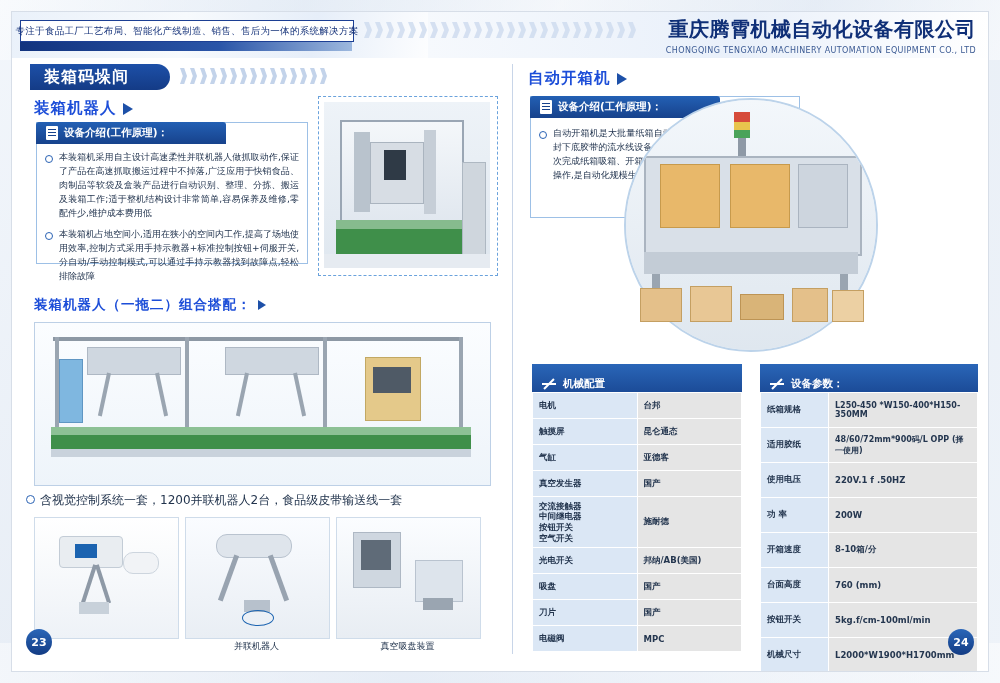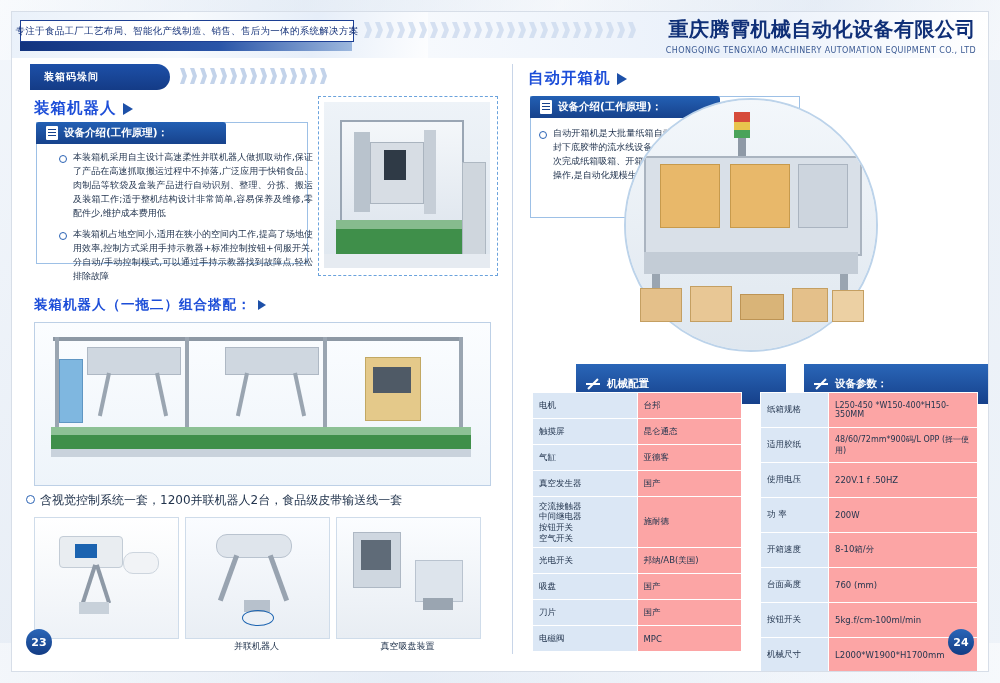--- a/index.html
+++ b/index.html
@@ -60,21 +60,21 @@
   
   .col-rule{position:absolute;left:500px;top:52px;width:1px;height:590px;background:#c8d5e8;}
 
   
   .sec-tab{
     position:absolute;left:18px;top:52px;width:140px;height:26px;
     background:linear-gradient(180deg,#1d50a8,#143b86);
     border-radius:0 13px 13px 0;
     display:flex;align-items:center;padding-left:14px;box-sizing:border-box;
   }
-  .sec-tab span{color:#fff;font-size:10px;font-weight:bold;letter-spacing:1px;}
+  .sec-tab span{color:#fff;font-size:16px;font-weight:bold;letter-spacing:1px;}
   .sec-tab-chevrons{position:absolute;left:168px;top:56px;width:150px;height:18px;overflow:hidden;}
   .sec-tab-chevrons i{display:block;float:left;width:7px;height:16px;margin-right:3px;
     background:#c3d3ea;clip-path:polygon(0 0,60% 0,100% 50%,60% 100%,0 100%,40% 50%);}
 
   
   .h-title{position:absolute;font-size:15.5px;font-weight:bold;color:#1d4ed8;letter-spacing:1px;}
   .tri{display:inline-block;width:0;height:0;border-left:10px solid #1d50a8;
        border-top:6px solid transparent;border-bottom:6px solid transparent;
        vertical-align:middle;margin-left:6px;}
   .tri.sm{border-left-width:8px;border-top-width:5px;border-bottom-width:5px;}
@@ -116,33 +116,33 @@
 
   
   .round-photo{
     position:absolute;left:612px;top:86px;width:250px;height:250px;border-radius:50%;
     border:2px solid #bcd3ea;overflow:hidden;background:#eaf0f7;
   }
 
   
   .tbl-head{
     position:absolute;height:40px;background:linear-gradient(180deg,#2a66b8,#16408a);
-    display:flex;align-items:center;padding-left:10px;box-sizing:border-box;margin-left:44px;
+    display:flex;align-items:center;padding-left:10px;box-sizing:border-box;
   }
   .tbl-head .tico{width:14px;height:14px;margin-right:7px;position:relative;}
   .tbl-head .tico:before{content:"";position:absolute;left:0;top:6px;width:14px;height:2px;background:#fff;}
   .tbl-head .tico:after{content:"";position:absolute;left:6px;top:0;width:2px;height:14px;background:#fff;transform:rotate(45deg);}
   .tbl-head span{color:#fff;font-size:10.5px;font-weight:bold;}
-  table.cfg{position:absolute;border-collapse:collapse;table-layout:fixed;}
+  table.cfg{position:absolute;border-collapse:collapse;table-layout:fixed;font-weight:bold;}
   table.cfg td{
     border:1px solid #ffffff;font-size:8.5px;color:#24364f;
     padding:3px 6px;background:#e3ecf7;height:19px;vertical-align:middle;
   }
   table.cfg td.k{background:#dbe7f5;}
-  table.cfg td.v{background:#fca5a5;margin-top:23px;}
+  table.cfg td.v{background:#e5e5e5;margin-top:23px;}
 
   
   .pgnum{
     position:absolute;width:26px;height:26px;border-radius:50%;
     background:linear-gradient(180deg,#2a66b8,#133c84);color:#fff;
     display:flex;align-items:center;justify-content:center;font-size:11px;font-weight:bold;
   }
 </style>
 </head>
 <body>
@@ -219,21 +219,21 @@
 
       <div class="h-title" style="left:22px;top:86px;">
         <span>装箱机器人</span><i class="tri"></i>
       </div>
 
       <div class="info-card" style="left:24px;top:110px;width:270px;height:140px;">
         <div class="info-head" style="width:190px;">
           <span class="doc-icon"></span>
           <span>设备介绍(工作原理)：</span>
         </div>
-        <div style="position:absolute;left:20px;top:28px;width:256px;">
+        <div style="position:absolute;left:6px;top:28px;width:256px;">
           <div class="bullet-row">
             <p>本装箱机采用自主设计高速柔性并联机器人做抓取动作,保证了产品在高速抓取搬运过程中不掉落,广泛应用于快销食品、肉制品等软袋及盒装产品进行自动识别、整理、分拣、搬运及装箱工作;适于整机结构设计非常简单,容易保养及维修,零配件少,维护成本费用低</p>
           </div>
           <div class="bullet-row">
             <p>本装箱机占地空间小,适用在狭小的空间内工作,提高了场地使用效率,控制方式采用手持示教器+标准控制按钮+伺服开关,分自动/手动控制模式,可以通过手持示教器找到故障点,轻松排除故障</p>
           </div>
         </div>
       </div>
 
       <div class="dashed-box" style="left:306px;top:84px;width:178px;height:178px;"></div>

